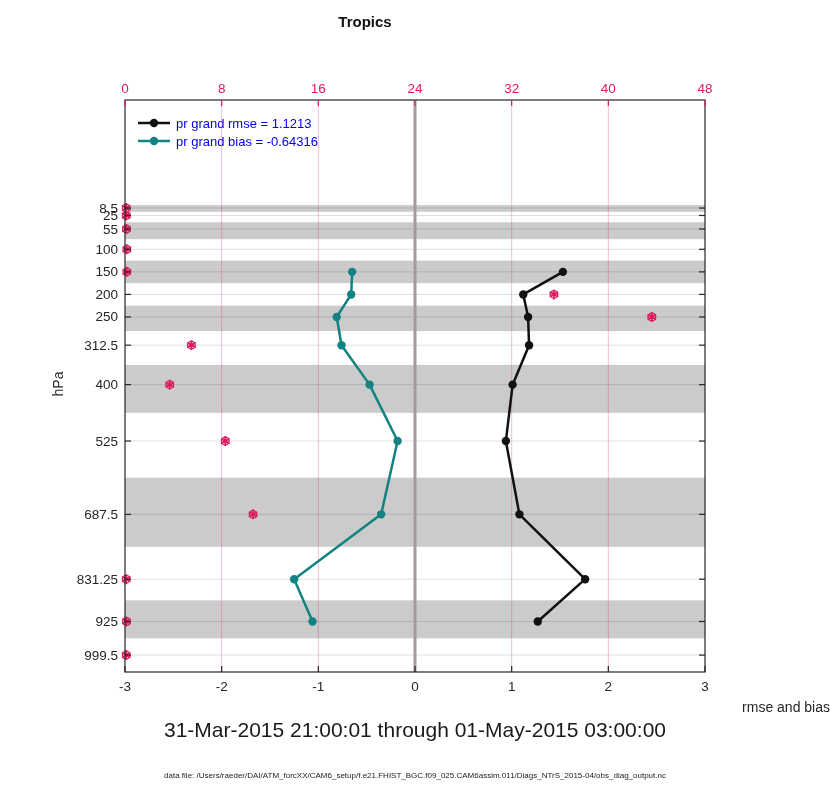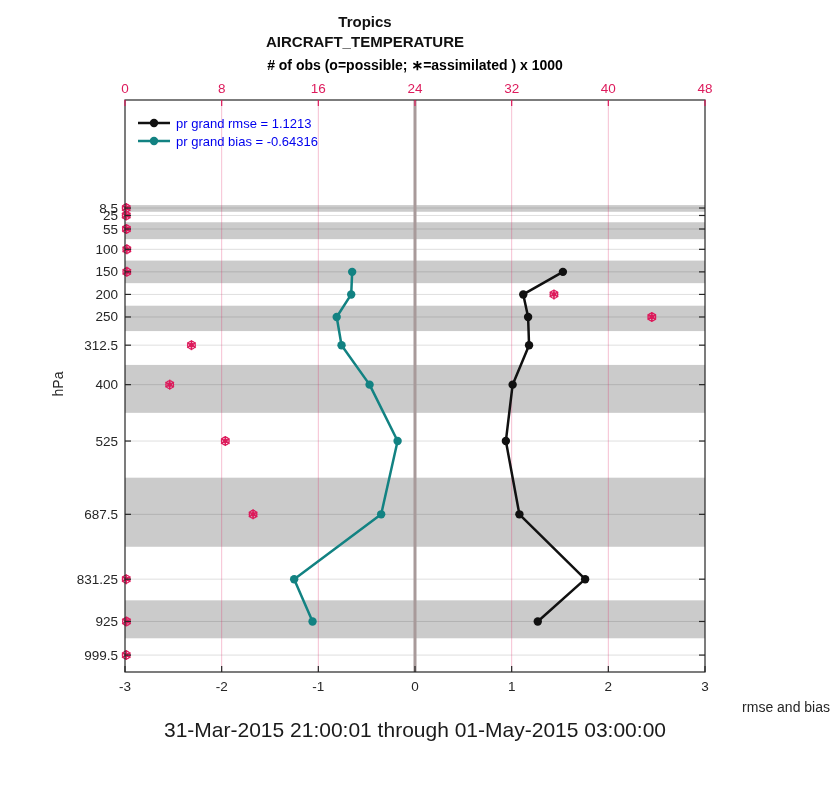--- a/index.html
+++ b/index.html
@@ -20,22 +20,20 @@
   #x-axis-label{left:0;width:830px;top:699px;text-align:right;font-size:14px;color:#262626;}
   #caption{left:0;width:830px;top:718px;text-align:center;font-size:21px;color:#1a1a1a;}
   #footer{left:0;width:830px;top:771px;text-align:center;font-size:8px;color:#222;}
   svg text{font-family:"Liberation Sans", sans-serif;}
 </style>
 </head>
 <body>
 
 <div class="figure">
   <div class="txt title-line" id="fig-title">Tropics</div>
-  <div class="txt title-line" id="fig-subtitle">AIRCRAFT_TEMPERATURE</div>
-  <div class="txt" id="obs-axis-label"># of obs (o=possible; ∗=assimilated ) x 1000</div>
   <div class="txt" id="y-axis-label">hPa</div>
 
   <svg id="plot" width="830" height="800" viewBox="0 0 830 800" style="position:absolute;left:0;top:0;">
       <rect x="125" y="205.10725552050474" width="580" height="6.653785488958988" fill="#cbcbcb"></rect>
       <rect x="125" y="222.24921135646687" width="580" height="16.916403785488967" fill="#cbcbcb"></rect>
       <rect x="125" y="260.5930599369085" width="580" height="22.555205047318623" fill="#cbcbcb"></rect>
       <rect x="125" y="305.70347003154575" width="580" height="25.374605678233422" fill="#cbcbcb"></rect>
       <rect x="125" y="364.9108832807571" width="580" height="47.929810725552045" fill="#cbcbcb"></rect>
       <rect x="125" y="477.6869085173501" width="580" height="69.0753154574133" fill="#cbcbcb"></rect>
       <rect x="125" y="600.3308359621451" width="580" height="37.94913249211356" fill="#cbcbcb"></rect>
@@ -223,13 +221,14 @@
       <line x1="138" x2="170" y1="123" y2="123" stroke="#111111" stroke-width="2.5"></line>
       <circle cx="154" cy="123" r="4.2" fill="#111111"></circle>
       <text x="176" y="127.5" font-size="13px" fill="#0000ee">pr grand rmse = 1.1213</text>
       <line x1="138" x2="170" y1="141" y2="141" stroke="#128282" stroke-width="2.5"></line>
       <circle cx="154" cy="141" r="4.2" fill="#128282"></circle>
       <text x="176" y="145.5" font-size="13px" fill="#0000ee">pr grand bias = -0.64316</text>
     </svg>
 
   <div class="txt" id="x-axis-label">rmse and bias</div>
   <div class="txt" id="caption">31-Mar-2015 21:00:01 through 01-May-2015 03:00:00</div>
+  <div class="txt" id="footer">data file: /Users/raeder/DAI/ATM_forcXX/CAM6_setup/f.e21.FHIST_BGC.f09_025.CAM6assim.011/Diags_NTrS_2015-04/obs_diag_output.nc</div>
 </div>
 
 </body></html>

